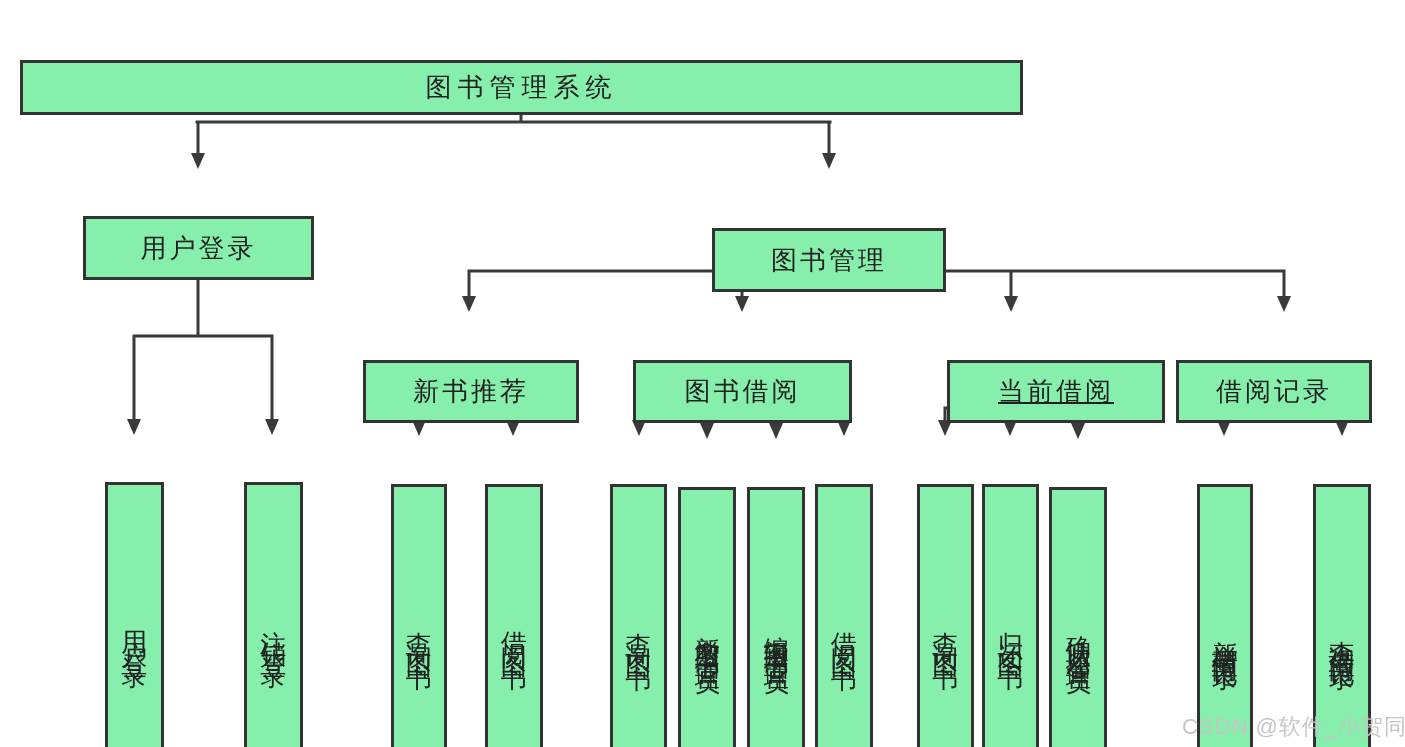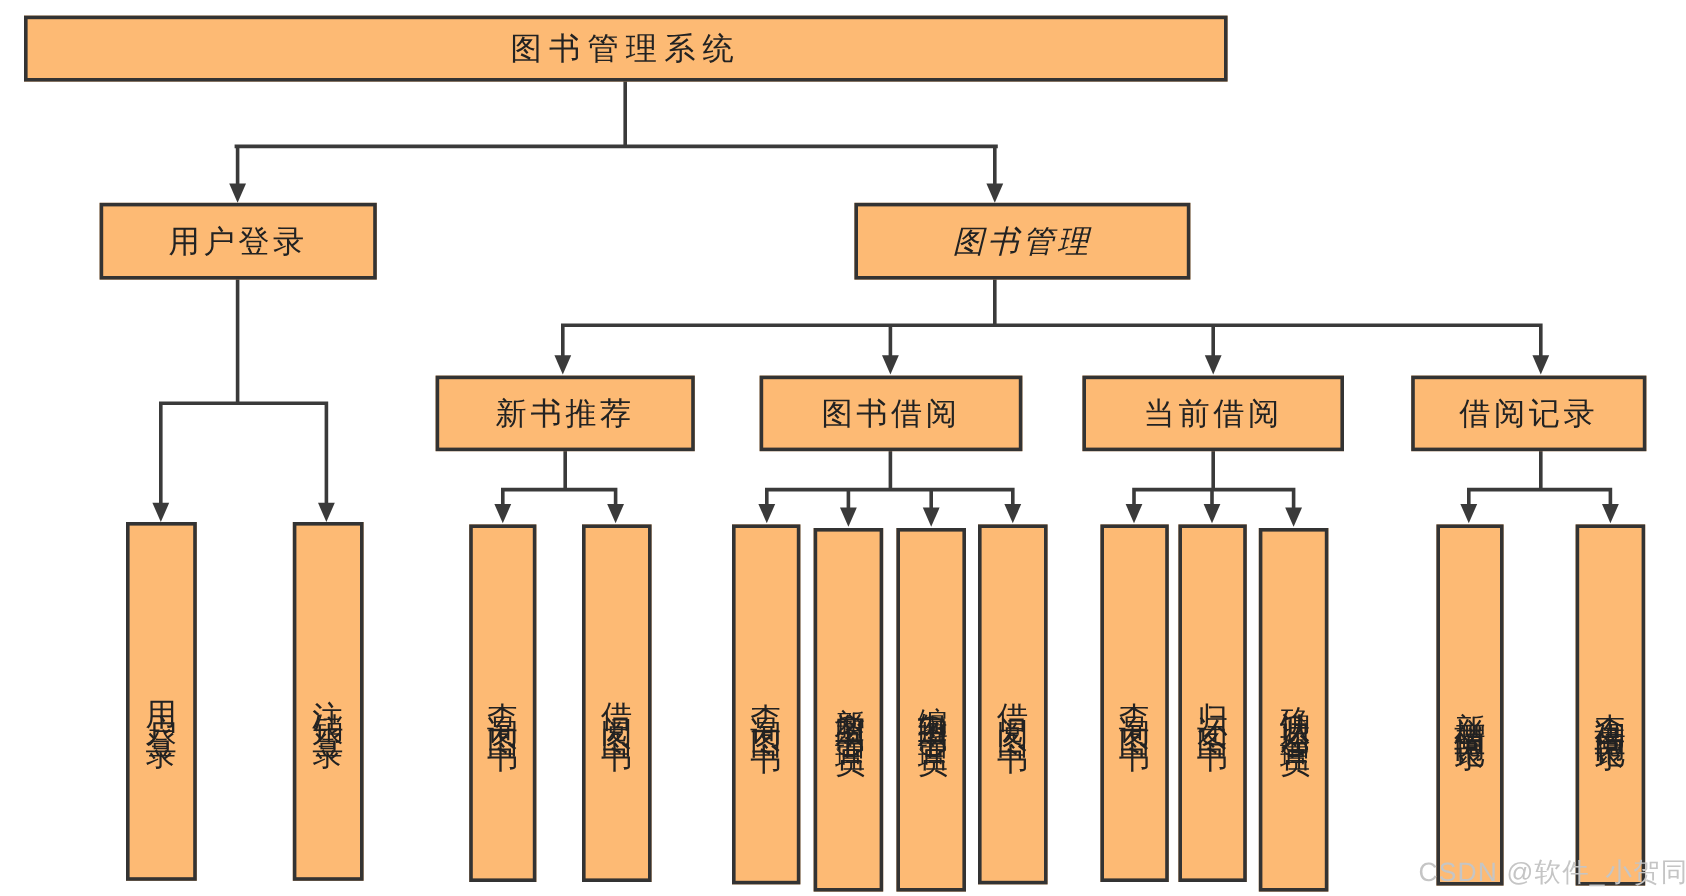--- a/index.html
+++ b/index.html
@@ -27,27 +27,28 @@
     stroke-width: 3;
     fill: none;
     stroke-linecap: square;
   }
   .connectors polygon {
     fill: #3a3a3a;
     stroke: none;
   }
   .node {
     position: absolute;
-    background: #fdba74;
+    background: #86efac;
     border: 3px solid #333333;
     box-sizing: border-box;
     display: flex;
     align-items: center;
     justify-content: center;
     color: #222222;
+    margin-top: 47px;
   }
   .h-node {
     font-size: 26px;
     letter-spacing: 3px;
   }
   .h-node.title {
     letter-spacing: 6px;
   }
   .v-node span {
     writing-mode: vertical-rl;
@@ -121,25 +122,25 @@
     <g>
       <path d="M1284 376 L1284 408 M1224 408 L1342 408 M1224 408 L1224 422 M1342 408 L1342 422"></path>
       <polygon points="1217,420 1231,420 1224,436"></polygon>
       <polygon points="1335,420 1349,420 1342,436"></polygon>
     </g>
   </svg>
 
   <div class="node h-node title" style="left:20px;top:13px;width:1003px;height:55px;">图书管理系统</div>
 
   <div class="node h-node" style="left:83px;top:169px;width:231px;height:64px;">用户登录</div>
-  <div class="node h-node" style="left:712px;top:169px;width:280px;height:64px;font-style:italic;">图书管理</div>
+  <div class="node h-node" style="left:712px;top:181px;width:234px;height:64px;">图书管理</div>
 
   <div class="node h-node" style="left:633px;top:313px;width:219px;height:63px;">图书借阅</div>
   <div class="node h-node" style="left:363px;top:313px;width:216px;height:63px;">新书推荐</div>
-  <div class="node h-node" style="left:902px;top:313px;width:218px;height:63px;">当前借阅</div>
+  <div class="node h-node" style="left:947px;top:313px;width:218px;height:63px;text-decoration:underline;">当前借阅</div>
   <div class="node h-node" style="left:1176px;top:313px;width:196px;height:63px;">借阅记录</div>
 
   <div class="node v-node sp-4" style="left:105px;top:435px;width:59px;height:299px;">
     <span>用户登录</span>
   </div>
   <div class="node v-node sp-4" style="left:244px;top:435px;width:59px;height:299px;">
     <span>注销登录</span>
   </div>
 
   <div class="node v-node sp-4" style="left:391px;top:437px;width:56px;height:298px;">

